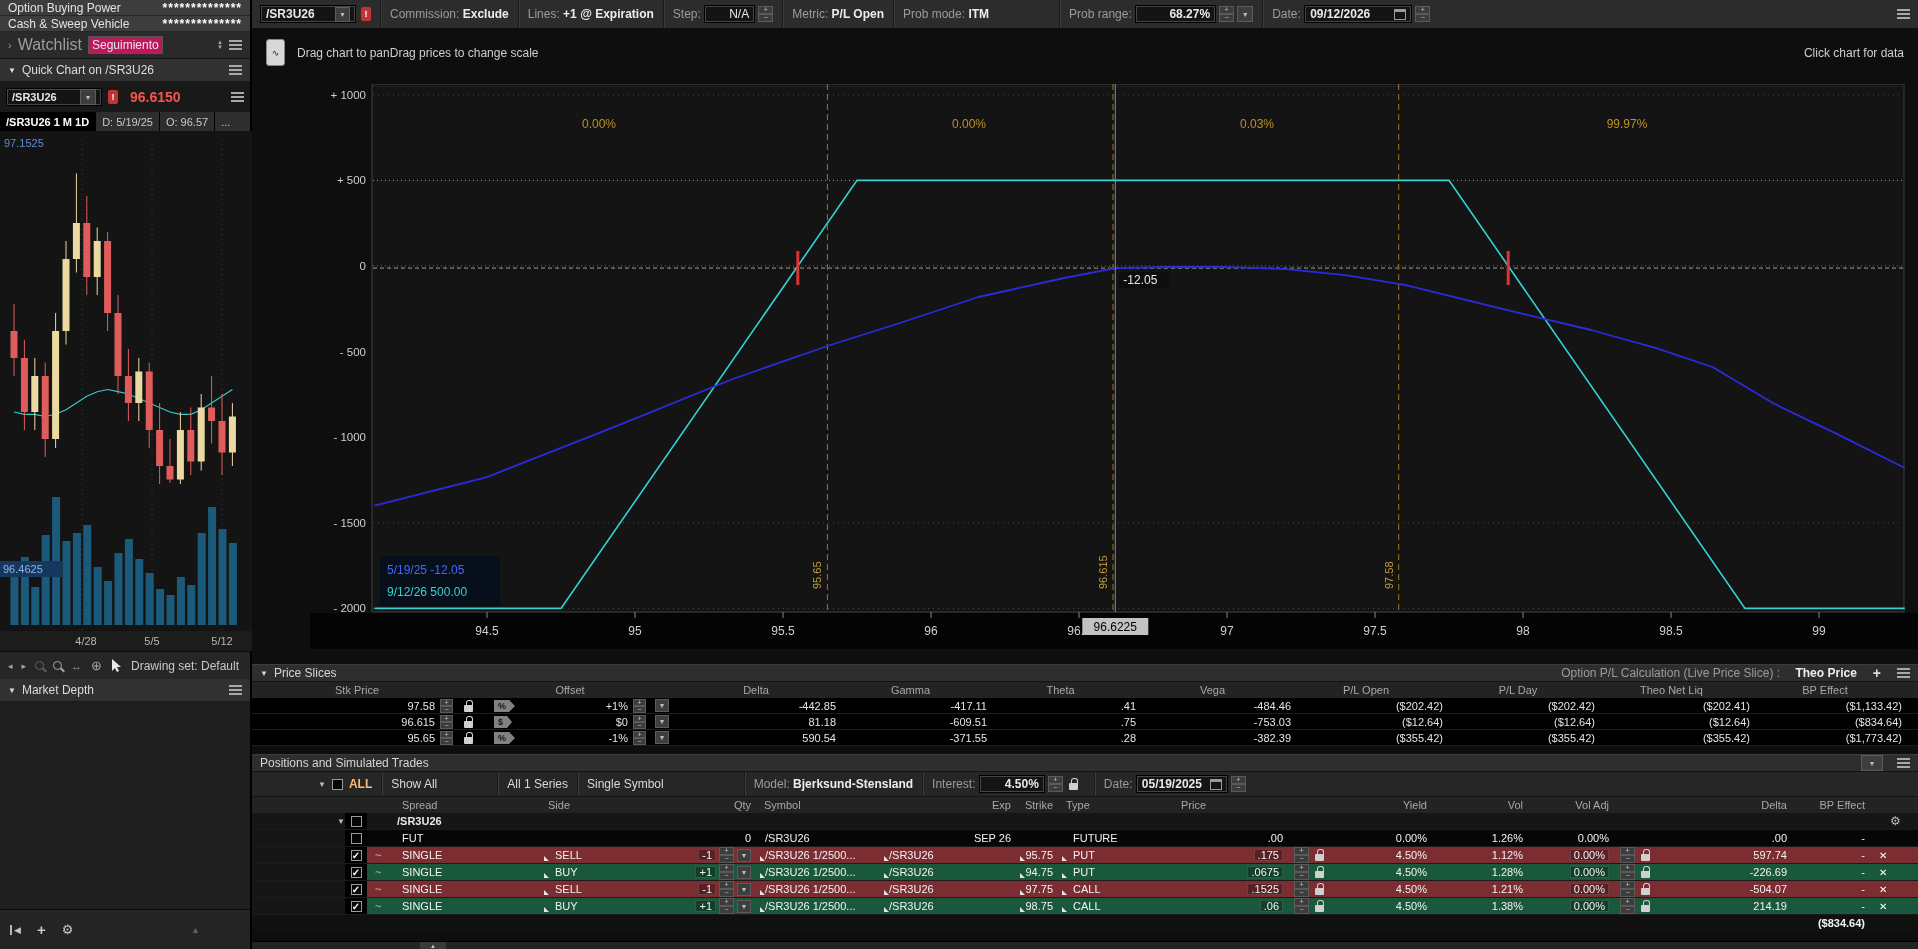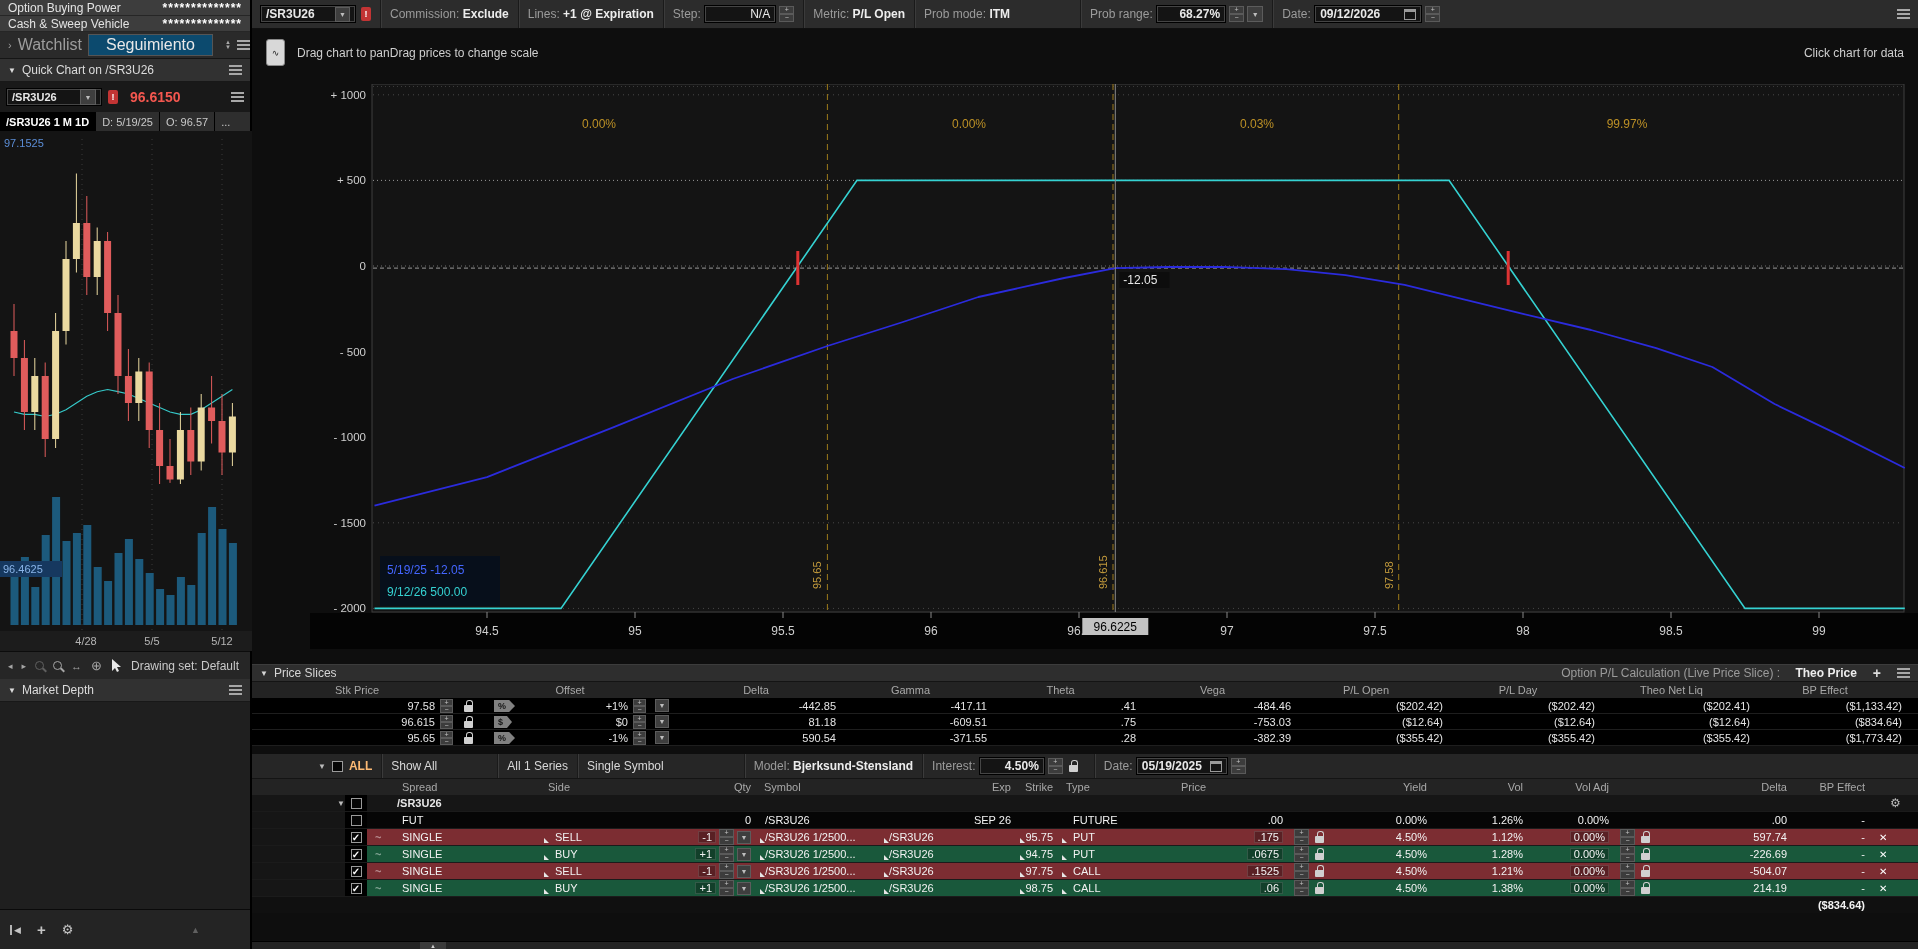--- a/index.html
+++ b/index.html
@@ -36,21 +36,21 @@
   .mag{width:9px;height:9px;border:1.5px solid #a5a5a5;border-radius:50%;position:relative;display:inline-block}
   .mag::after{content:'';position:absolute;width:5px;height:2px;background:#a5a5a5;transform:rotate(45deg);right:-4px;bottom:-2px}
   .edit-val{background:rgba(0,0,0,.28);box-shadow:inset 0 0 0 1px rgba(255,255,255,.14);padding:0 4px}
 
   
   #sidebar{position:absolute;left:0;top:0;width:252px;height:949px;background:#1f1f1f;border-right:2px solid #000}
   .acct-row{height:16px;background:#3d3d3d;border-bottom:1px solid #262626;display:flex;align-items:center;
     justify-content:space-between;padding:0 8px;font-size:12px;color:#e3e3e3}
   .acct-row b{letter-spacing:1px;color:#fff}
   #watchbar{height:27px;background:#2a2a2a;border-bottom:1px solid #151515;display:flex;align-items:center;padding:0 8px;gap:6px}
-  .wtab{background:#0c4a6e;box-shadow:inset 0 0 0 1px #555;padding:2px 18px;color:#e8e8e8;font-size:16px}
+  .wtab{background:#be185d;box-shadow:inset 0 0 0 1px #555;padding:2px 4px;color:#e8e8e8;font-size:12px}
   .sec-head{height:23px;background:#313131;border-bottom:1px solid #181818;display:flex;align-items:center;
     padding:0 8px;color:#dcdcdc;font-size:12px;gap:6px}
   .sec-head .grow{flex:1}
   #symrow{height:30px;background:#191919;display:flex;align-items:center;padding:0 6px;gap:6px}
   #qc-info{height:19px;display:flex;align-items:stretch;background:#2e2e2e;font-size:11px}
   #qc-info .seg{display:flex;align-items:center;padding:0 6px;border-right:1px solid #000;color:#c9c9c9}
   #qc-toolbar{height:28px;background:#262626;border-top:1px solid #0c0c0c;display:flex;align-items:center;gap:9px;padding:0 8px;color:#a5a5a5}
   #md-panel{position:absolute;left:4px;right:4px;top:716px;height:188px;background:#0c0c0c;
     border:1px solid #333;text-align:center;color:#d9d9d9;font-size:12px;font-weight:bold}
   #sb-bottom{position:absolute;left:0;right:0;bottom:0;height:40px;background:#242424;border-top:1px solid #0a0a0a;
@@ -264,34 +264,34 @@
     </span>
     <span class="alertb" style="margin-left:5px">!</span>
     <span class="sep"></span>
     <span class="lbl">Commission:</span>&nbsp;
     <span class="val">Exclude</span>
     <span class="sep"></span>
     <span class="lbl">Lines:</span>&nbsp;
     <span class="val">+1 @ Expiration</span>
     <span class="sep"></span>
     <span class="lbl">Step:</span>&nbsp;
-    <span class="field dim" style="width:72px;justify-content:flex-end;font-weight:normal">N/A</span>
+    <span class="field dim" style="width:51px;justify-content:flex-end;font-weight:normal">N/A</span>
     <span class="spin">
         <i>+</i>
         <i>−</i>
       </span>
     <span class="sep"></span>
     <span class="lbl">Metric:</span>&nbsp;
     <span class="val">P/L Open</span>
     <span class="sep"></span>
     <span class="lbl">Prob mode:</span>&nbsp;
     <span class="val">ITM</span>
     <span class="sep" style="margin-left:70px"></span>
     <span class="lbl">Prob range:</span>&nbsp;
-    <span class="field" style="width:70px;justify-content:flex-end">68.27%</span>
+    <span class="field" style="width:81px;justify-content:flex-end">68.27%</span>
     <span class="spin">
         <i>+</i>
         <i>−</i>
       </span>
     <span class="ddbtn">▼</span>
     <span class="sep"></span>
     <span class="lbl">Date:</span>&nbsp;
     <span class="field" style="width:108px;justify-content:space-between">
       <span>09/12/2026</span>
         <span class="cal"></span>
@@ -473,20 +473,30 @@
           <span class="num">($355.42)</span>
           <span class="num">($355.42)</span>
           <span class="num">($355.42)</span>
           <span class="num">($1,773.42)</span>
           <span></span>
         </div>
       </div>
   </div>
 
   <div class="abs" style="left:0;top:754px;width:1666px">
+    <div class="sec-title">
+      <span>Positions and Simulated Trades</span>
+      <span style="flex:1"></span>
+      <span class="ddbtn" style="width:22px">▼</span>
+      <span class="ham" style="margin-left:8px">
+          <i></i>
+          <i></i>
+          <i></i>
+        </span>
+    </div>
     <div id="filterbar">
       <span style="font-size:8px;color:#bbb">▼</span>
       <span class="cbx" style="margin:0 6px"></span>
       <span style="font-weight:bold;color:#fdba74">ALL</span>
       <span class="sep"></span>
       <span>Show All</span>
       <span class="sep" style="margin-left:60px"></span>
       <span>All 1 Series</span>
       <span class="sep"></span>
       <span>Single Symbol</span>

